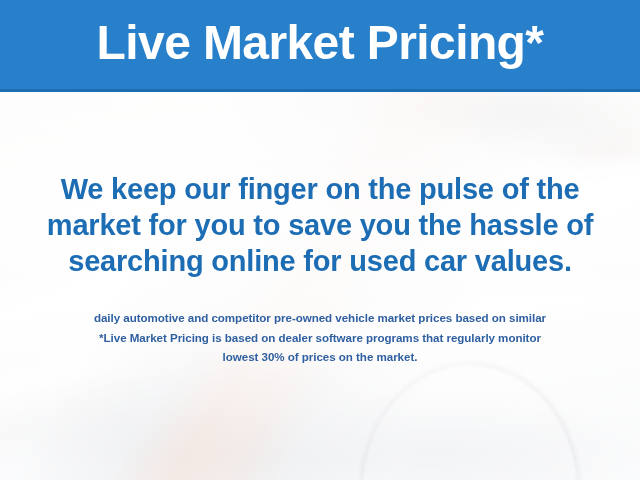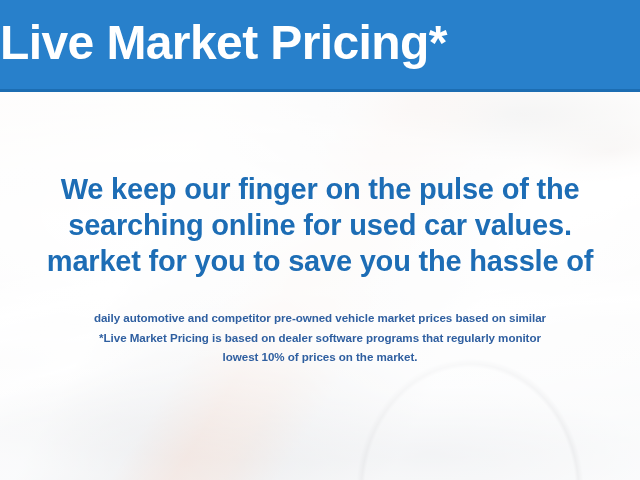--- a/index.html
+++ b/index.html
@@ -24,20 +24,21 @@
     position: absolute;
     left: 0;
     top: 0;
     width: 640px;
     height: 92px;
     background: #2880cb;
     box-sizing: border-box;
     border-bottom: 3px solid #1c6db2;
     display: flex;
     align-items: center;
+    justify-content: center;
     z-index: 6;
   }
   .header-title {
     color: #ffffff;
     font-family: "Liberation Sans", sans-serif;
     font-weight: bold;
     font-size: 48px;
     line-height: 52px;
     letter-spacing: -0.6px;
     white-space: nowrap;
@@ -189,24 +190,24 @@
   </div>
 
   <div class="header-bar">
     <h1 class="header-title">Live Market Pricing*</h1>
   </div>
 
   <div class="content">
 
     <p class="headline">
       <span class="headline-line">We keep our finger on the pulse of the</span>
+      <span class="headline-line">market for you to save you the hassle of</span>
       <span class="headline-line">searching online for used car values.</span>
-      <span class="headline-line">market for you to save you the hassle of</span>
     </p>
 
     <p class="disclaimer">
       <span class="disclaimer-line">daily automotive and competitor pre-owned vehicle market prices based on similar</span>
       <span class="disclaimer-line">*Live Market Pricing is based on dealer software programs that regularly monitor</span>
-      <span class="disclaimer-line">lowest 10% of prices on the market.</span>
+      <span class="disclaimer-line">lowest 30% of prices on the market.</span>
     </p>
 
   </div>
 </div>
 
 </body></html>

